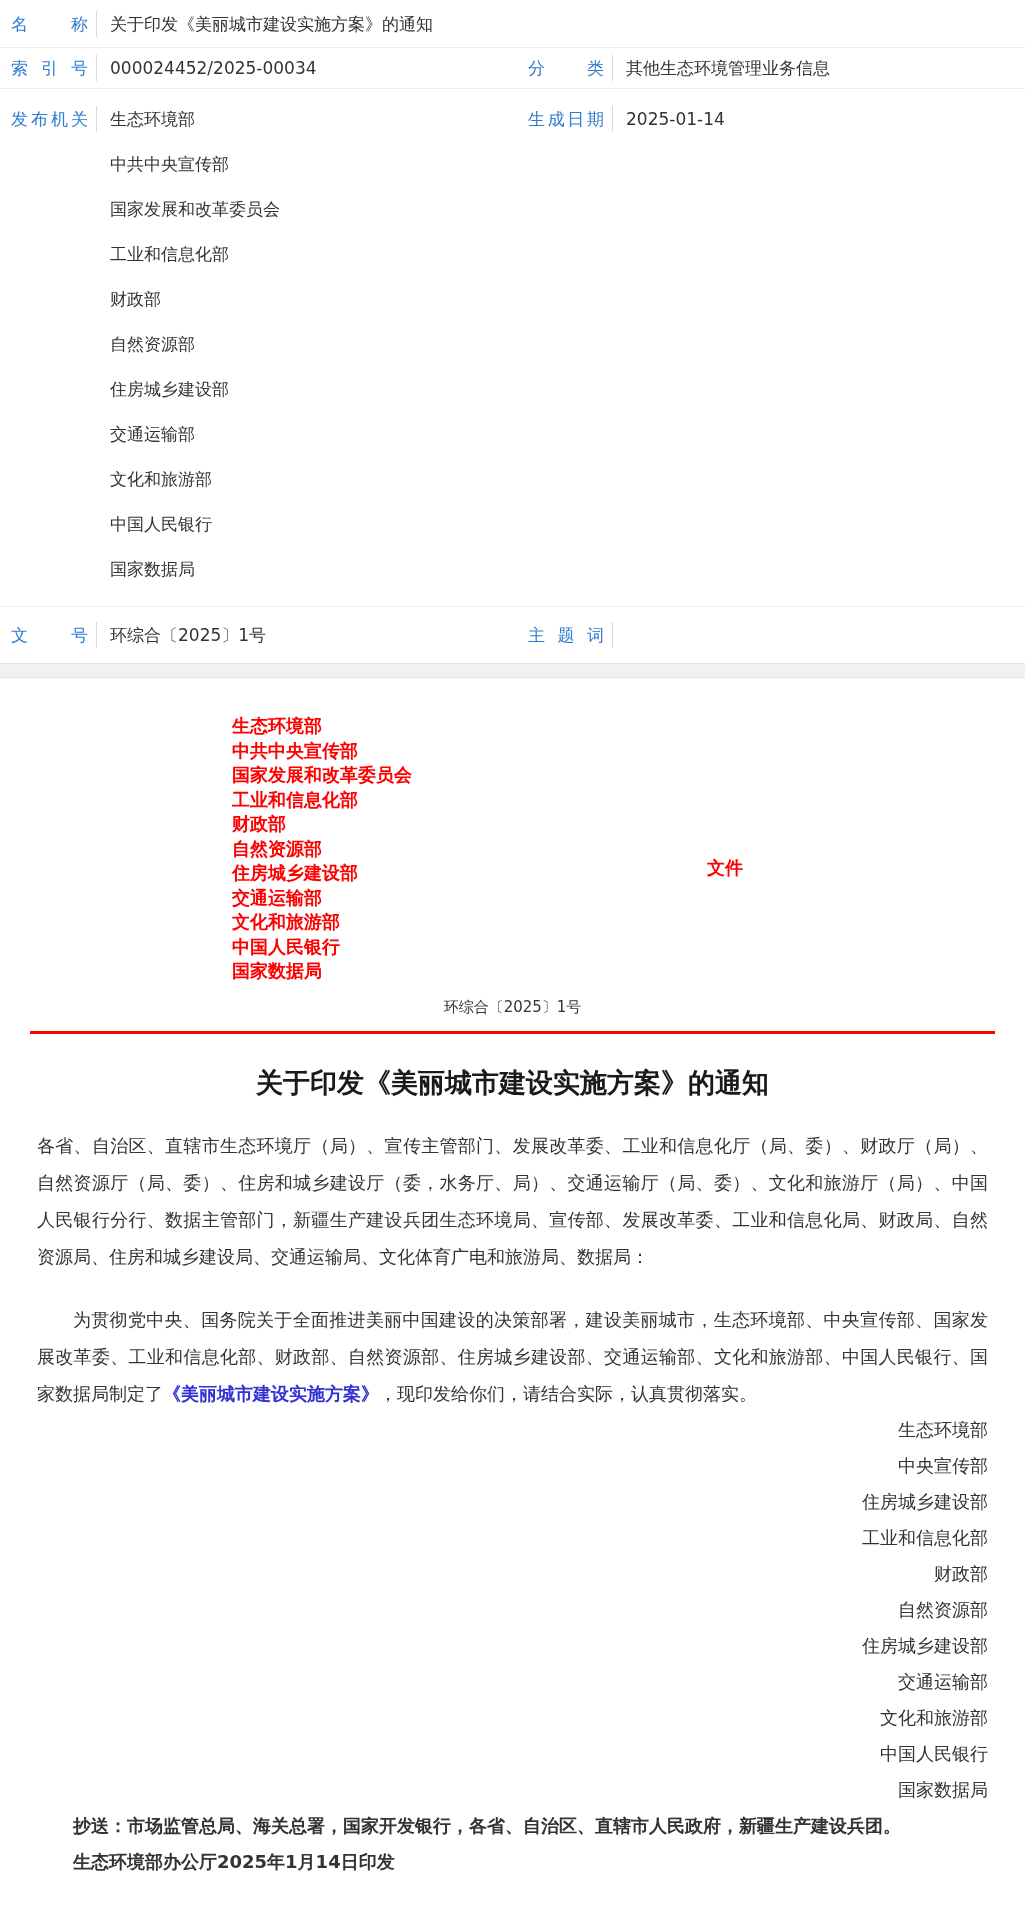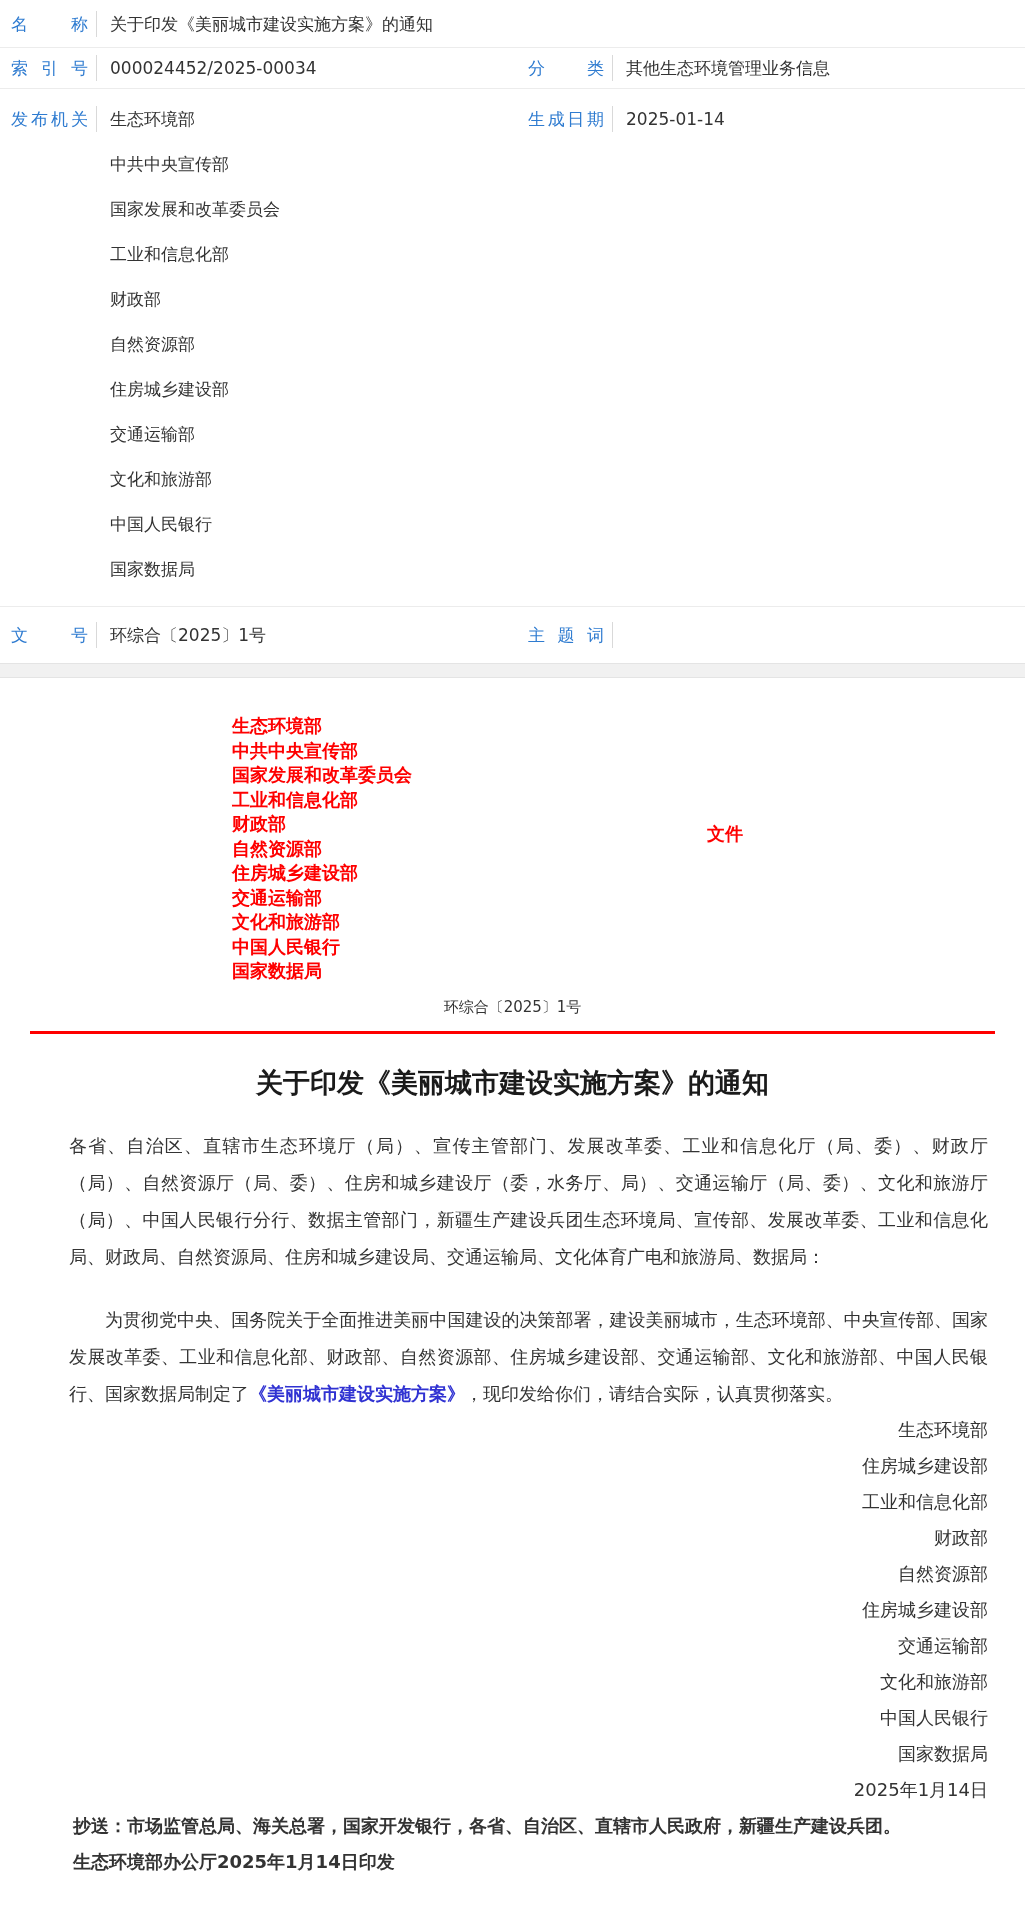--- a/index.html
+++ b/index.html
@@ -40,25 +40,25 @@
   .row-issuer .right-col .m-value { line-height:45px; }
 
   
   .gray-band { height:15px; background:#f1f1f1; border-top:1px solid #e4e4e4; border-bottom:1px solid #e4e4e4; }
 
   
   .doc { padding:0 37px; position:relative; }
   .letterhead { margin-top:36px; position:relative; }
   .red-list { margin-left:195px; color:#fe0000; font-weight:bold; font-size:18px; }
   .red-list div { line-height:24.5px; }
-  .wenjian { position:absolute; left:670px; top:108px; color:#fe0000; font-weight:bold; font-size:18px; }
+  .wenjian { position:absolute; left:670px; top:142px; color:#fe0000; font-weight:bold; font-size:18px; }
   .doc-number { text-align:center; font-size:15px; color:#333; margin-top:12px; line-height:22px; }
   .red-line { height:3px; background:#fe0000; margin:13px -7px 0; border:none; }
   .doc-title { text-align:center; font-size:27px; line-height:36px; font-weight:bold; color:#1a1a1a; margin-top:31px; }
-  .body-text { margin-top:26px; font-size:18px; line-height:37px; text-align:justify;margin-left:32px; }
+  .body-text { margin-top:26px; font-size:18px; line-height:37px; text-align:justify; }
   .para-indent { text-indent:2em; }
   .doc-link { color:#3032d2; text-decoration:none; cursor:pointer;font-weight:bold; }
   .signatures { text-align:right; font-size:18px; }
   .signatures div { line-height:36px; }
   .foot-line { font-size:18px; line-height:36px; }
   .public-note { padding-left:40px; }
   .cc-line, .print-line { padding-left:36px;font-weight:bold; }
 </style>
 </head>
 <body>
@@ -179,28 +179,28 @@
   <hr class="red-line">
 
   <h1 class="doc-title">关于印发《美丽城市建设实施方案》的通知</h1>
 
   <p class="body-text">各省、自治区、直辖市生态环境厅（局）、宣传主管部门、发展改革委、工业和信息化厅（局、委）、财政厅（局）、自然资源厅（局、委）、住房和城乡建设厅（委，水务厅、局）、交通运输厅（局、委）、文化和旅游厅（局）、中国人民银行分行、数据主管部门，新疆生产建设兵团生态环境局、宣传部、发展改革委、工业和信息化局、财政局、自然资源局、住房和城乡建设局、交通运输局、文化体育广电和旅游局、数据局：</p>
 
   <p class="body-text para-indent"><span>为贯彻党中央、国务院关于全面推进美丽中国建设的决策部署，建设美丽城市，生态环境部、中央宣传部、国家发展改革委、工业和信息化部、财政部、自然资源部、住房城乡建设部、交通运输部、文化和旅游部、中国人民银行、国家数据局制定了</span><a class="doc-link">《美丽城市建设实施方案》</a><span>，现印发给你们，请结合实际，认真贯彻落实。</span></p>
 
   <div class="signatures">
       <div>生态环境部</div>
+      <div>中央宣传部</div>
       <div>住房城乡建设部</div>
       <div>工业和信息化部</div>
       <div>财政部</div>
       <div>自然资源部</div>
       <div>住房城乡建设部</div>
       <div>交通运输部</div>
       <div>文化和旅游部</div>
       <div>中国人民银行</div>
       <div>国家数据局</div>
-      <div>2025年1月14日</div>
     </div>
 
   <p class="foot-line cc-line">抄送：市场监管总局、海关总署，国家开发银行，各省、自治区、直辖市人民政府，新疆生产建设兵团。</p>
   <p class="foot-line print-line">生态环境部办公厅2025年1月14日印发</p>
 
 </div>
 
 </body></html>

